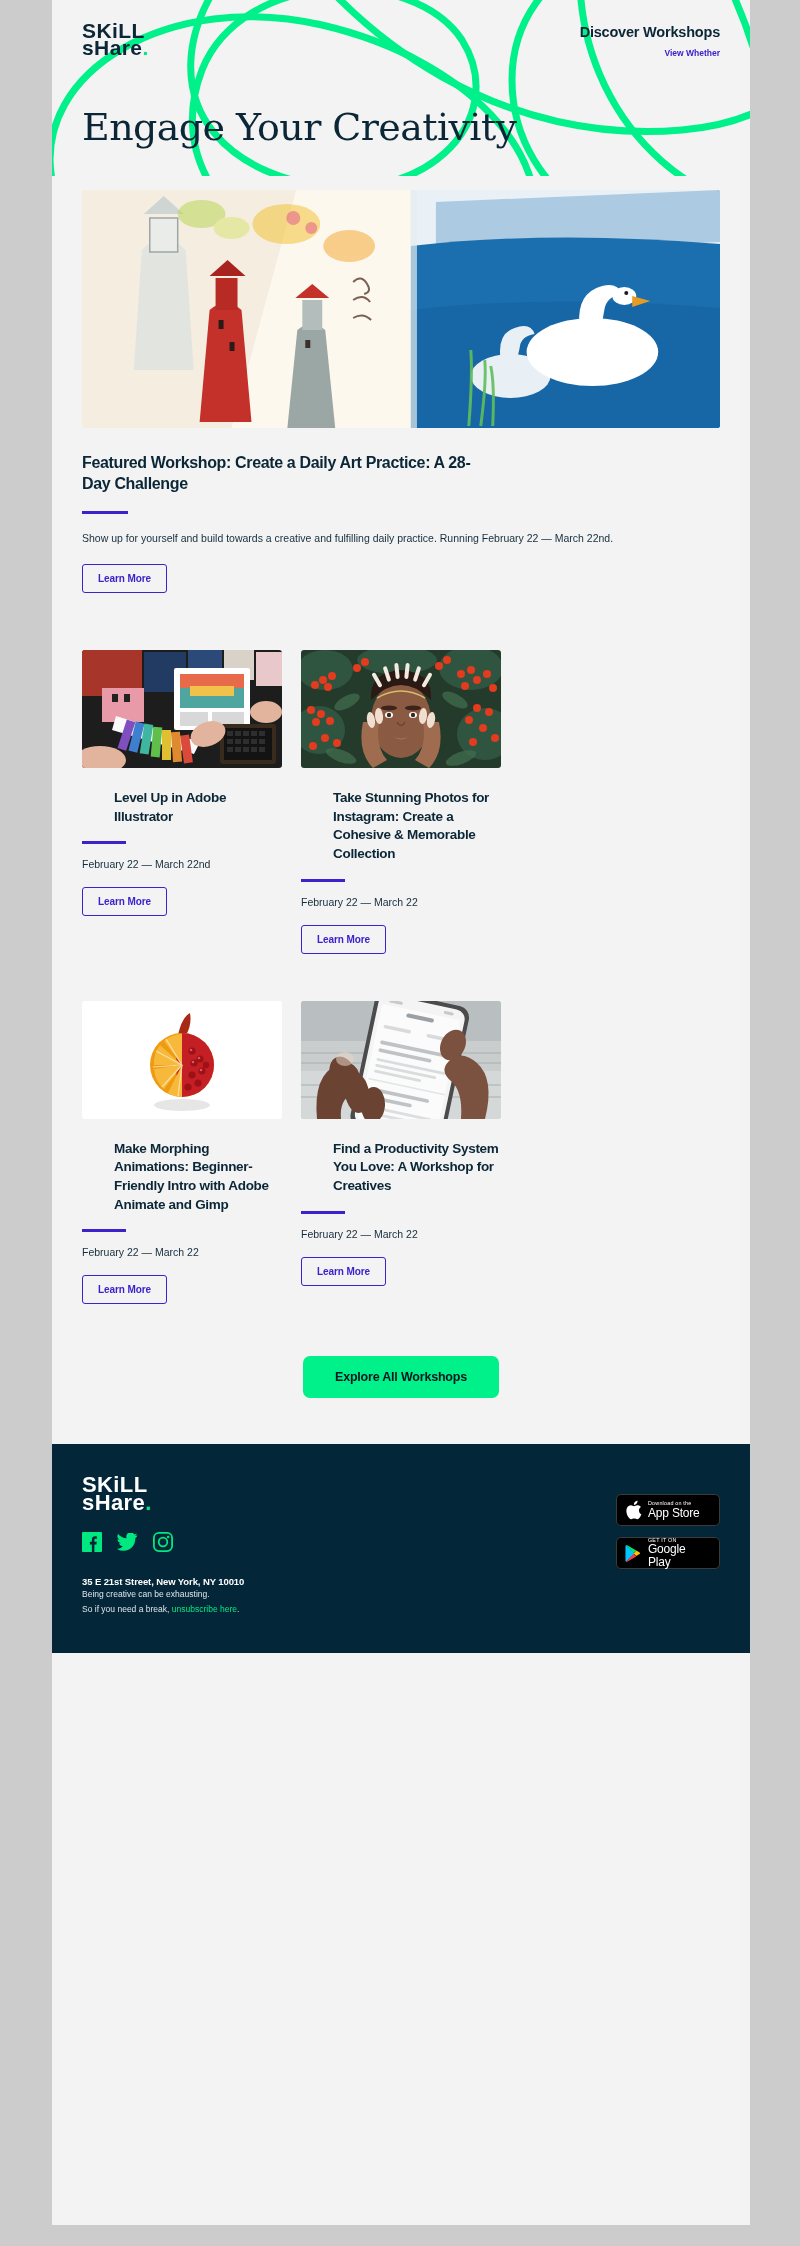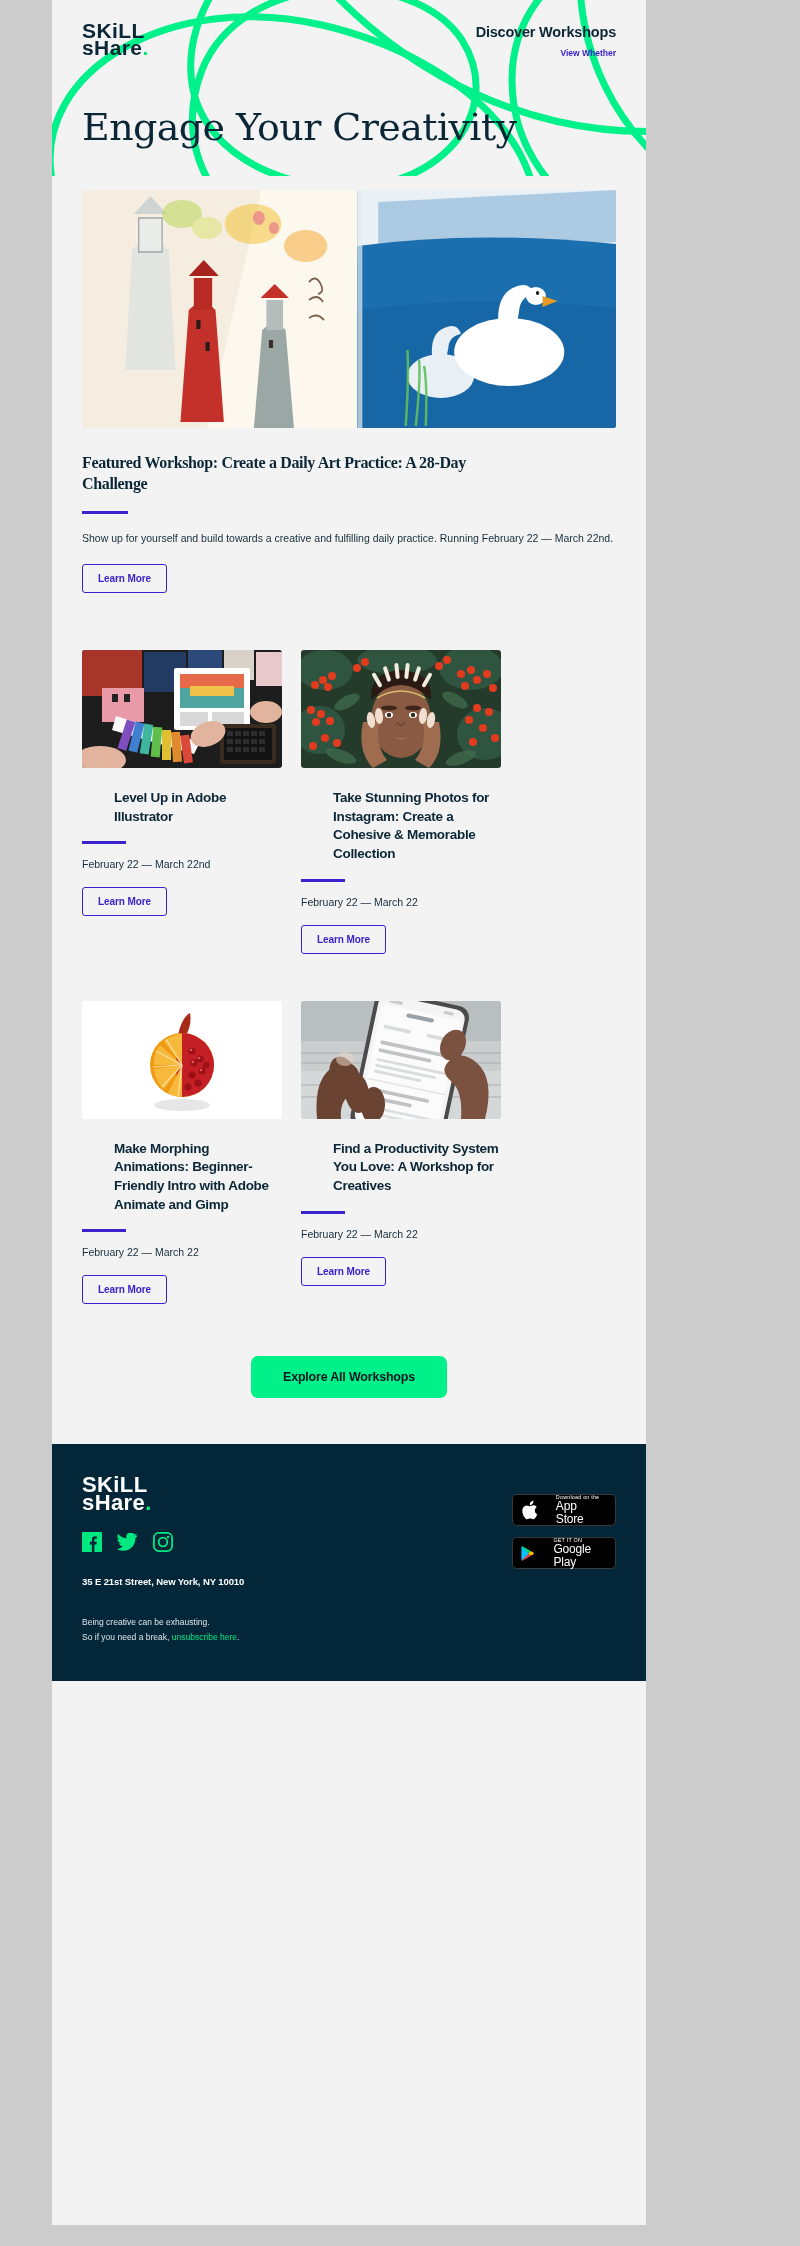--- a/index.html
+++ b/index.html
@@ -10,21 +10,21 @@
     background: #cccccc;
     font-family: "Liberation Sans", sans-serif;
     overflow: hidden;
     position: relative;
   }
 
   .email-wrap {
     position: absolute;
     left: 52px;
     top: 0;
-    width: 594px;
+    width: 698px;
     min-height: 2225px;
     background: #f2f3f2;
   }
 
   
   .hero {
     position: relative;
     padding: 22px 30px 28px 30px;
     overflow: hidden;
     background: #f2f3f2;
@@ -119,21 +119,20 @@
     background: #efe9de;
   }
   .feature-img svg { display: block; width: 100%; height: 100%; }
 
   .card-title {
     font-size: 16px;
     font-weight: 800;
     color: #0b2636;
     line-height: 1.33;
     letter-spacing: -0.35px;
-    font-family: Liberation Serif, serif;
   }
   .feature-title { margin-top: 24px; max-width: 400px; }
 
   .rule {
     width: 46px;
     height: 3px;
     background: #3b22cc;
     margin: 17px 0 16px 0;
   }
 
@@ -243,36 +242,36 @@
   .socials svg { display: block; }
 
   .foot-addr {
     margin-top: 24px;
     font-size: 9.5px;
     font-weight: 800;
     color: #ffffff;
     letter-spacing: -0.1px;
   }
   .foot-note {
-    margin-top: 28px;
+    margin-top: 0;
     font-size: 8.5px;
     line-height: 1.75;
     color: #dfe6ea;
   }
   .unsub { color: #00e880; text-decoration: none; }
 
   .badges { display: flex; flex-direction: column; gap: 11px; padding-top: 18px; }
   .badge {
     width: 104px; height: 32px;
     background: #000;
     border: 1px solid #3a3a3a;
     border-radius: 5px;
     display: flex;
     align-items: center;
-    gap: 18px;
+    gap: 6px;
     padding: 0 8px;
     cursor: pointer;
   }
   .badge-txt { line-height: 1.05; }
   .badge-small {
     display: block;
     font-size: 5.4px;
     color: #fff;
     letter-spacing: 0.2px;
   }

